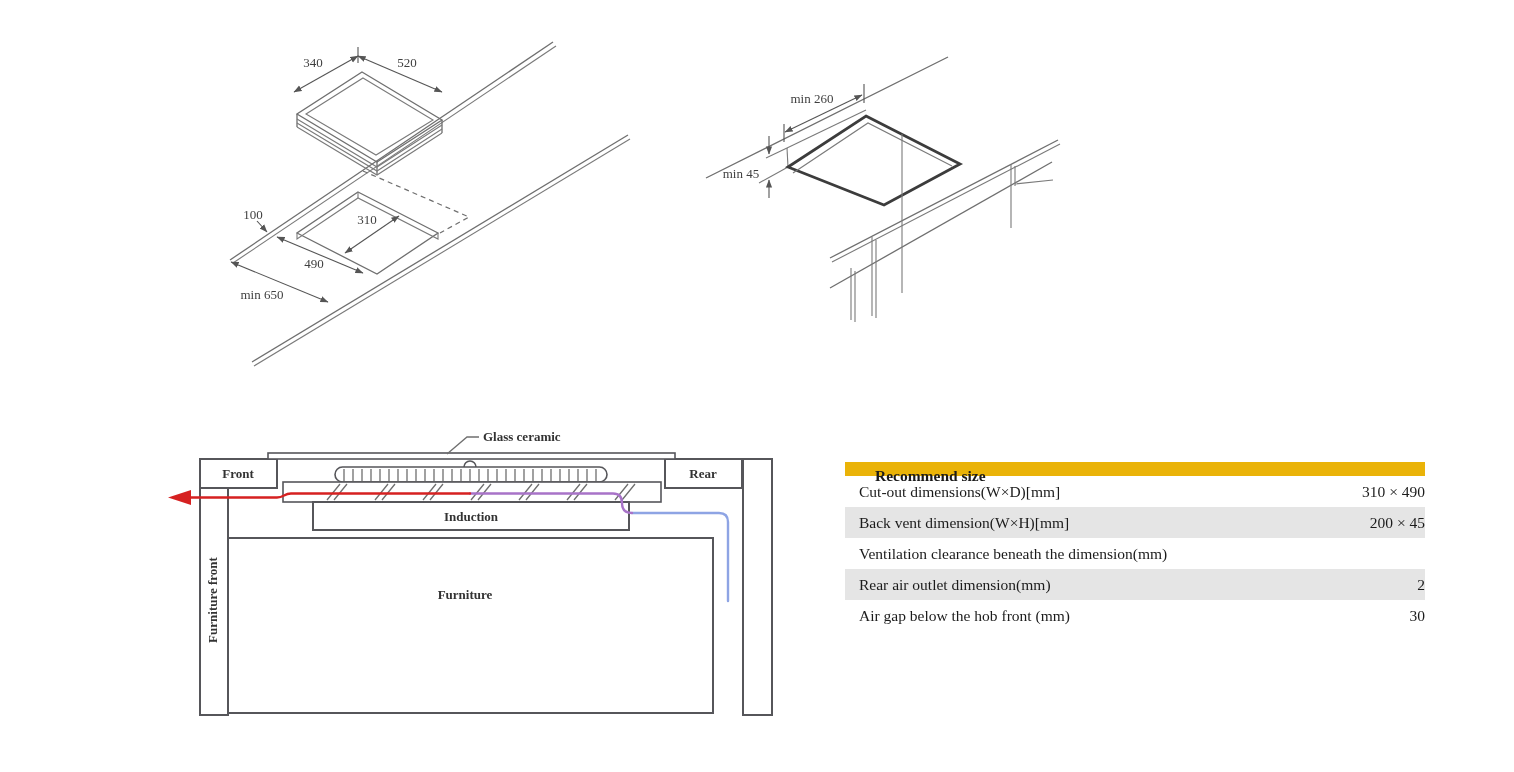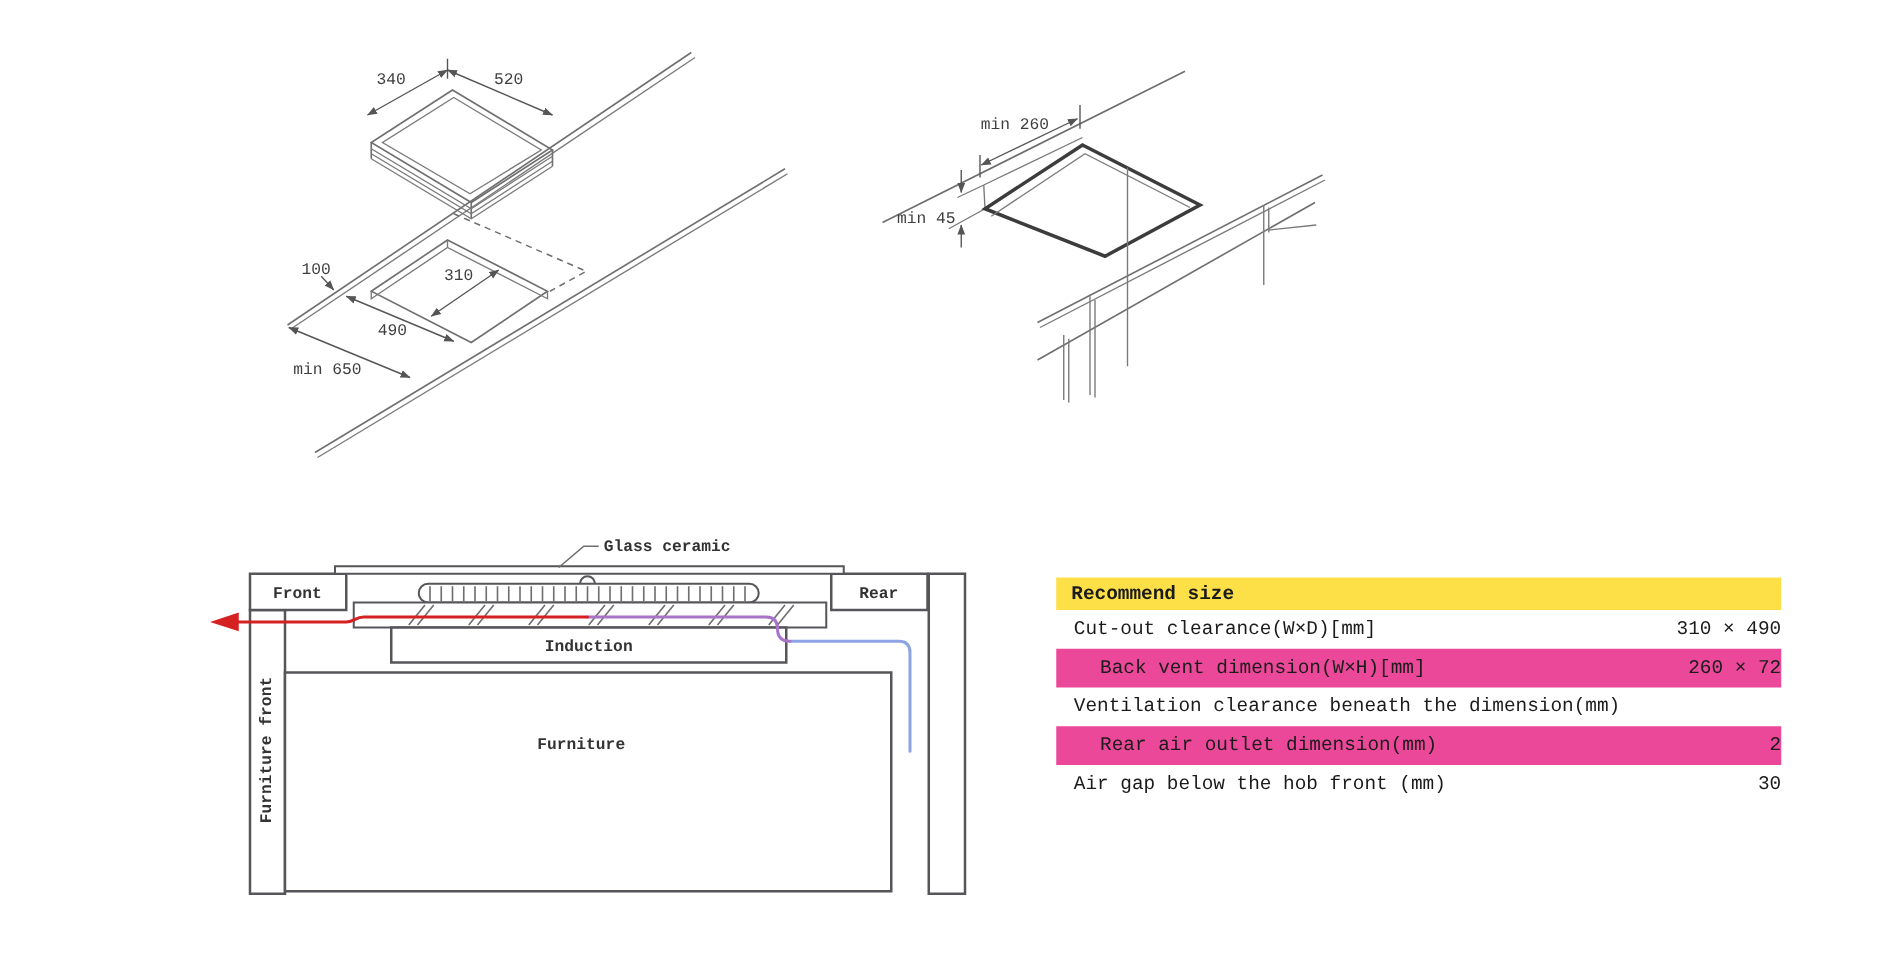--- a/index.html
+++ b/index.html
@@ -1,18 +1,18 @@
 <!DOCTYPE html>
 <html><head>
 <meta charset="utf-8">
 <style>
   html,body{margin:0;padding:0;background:#ffffff;}
   .canvas{
     position:relative;width:1514px;height:772px;background:#ffffff;overflow:hidden;
-    font-family:Liberation Mono, monospace;
+    font-family:Liberation Serif, serif;
   }
   svg{position:absolute;left:0;top:0;}
   
   .thin   {stroke:#6f6f6f;stroke-width:1.3;fill:none;}
   .thin2  {stroke:#7a7a7a;stroke-width:1.1;fill:none;}
   .bold   {stroke:#3c3c3c;stroke-width:2.8;fill:none;stroke-linejoin:miter;}
   .sec    {stroke:#56565a;stroke-width:2;fill:#ffffff;}
   .secln  {stroke:#56565a;stroke-width:1.6;fill:#ffffff;}
   .dashed {stroke:#6f6f6f;stroke-width:1.2;fill:none;stroke-dasharray:5 4;}
   .dim    {stroke:#555555;stroke-width:1.1;fill:none;marker-start:url(#arr);marker-end:url(#arr);}
@@ -22,25 +22,25 @@
   
   text{fill:#3a3a3a;}
   .lbl {font-size:13px;fill:#3f3f3f;}
   .blbl{font-size:13px;font-weight:bold;fill:#333333;}
   
   .spec-table{
     position:absolute;left:845px;top:462px;width:580px;
     font-size:15.5px;color:#1b1b1b;
   }
   .st-header{
-    height:26px;line-height:27px;background:#fde047;
-    font-weight:bold;padding-left:12px;box-sizing:border-box;
+    height:14px;line-height:27px;background:#eab308;
+    font-weight:bold;padding-left:30px;box-sizing:border-box;
   }
   .st-row{display:flex;height:31px;line-height:31px;}
-  .st-row.alt{background:#ec4899;padding-left:21px;}
+  .st-row.alt{background:#e5e5e5;}
   .st-label{flex:1;padding-left:14px;}
   .st-value{width:170px;text-align:right;}
 </style>
 </head>
 <body>
 
 <div class="canvas">
 
 <svg width="1514" height="772" viewBox="0 0 1514 772">
   <defs>
@@ -183,26 +183,26 @@
       <text class="blbl" x="471" y="521" text-anchor="middle">Induction</text>
       <text class="blbl" x="465" y="599" text-anchor="middle">Furniture</text>
       <text class="blbl" transform="translate(217,600) rotate(-90)" text-anchor="middle">Furniture front</text>
     </g>
   </g>
 </svg>
 
 <div class="spec-table">
   <div class="st-header">Recommend size</div>
   <div class="st-row">
-    <div class="st-label">Cut-out clearance(W×D)[mm]</div>
+    <div class="st-label">Cut-out dimensions(W×D)[mm]</div>
     <div class="st-value">310 × 490</div>
   </div>
   <div class="st-row alt">
     <div class="st-label">Back vent dimension(W×H)[mm]</div>
-    <div class="st-value">260 × 72</div>
+    <div class="st-value">200 × 45</div>
   </div>
   <div class="st-row">
     <div class="st-label">Ventilation clearance beneath the dimension(mm)</div>
   </div>
   <div class="st-row alt">
     <div class="st-label">Rear air outlet dimension(mm)</div>
     <div class="st-value">2</div>
   </div>
   <div class="st-row">
     <div class="st-label">Air gap below the hob front (mm)</div>

